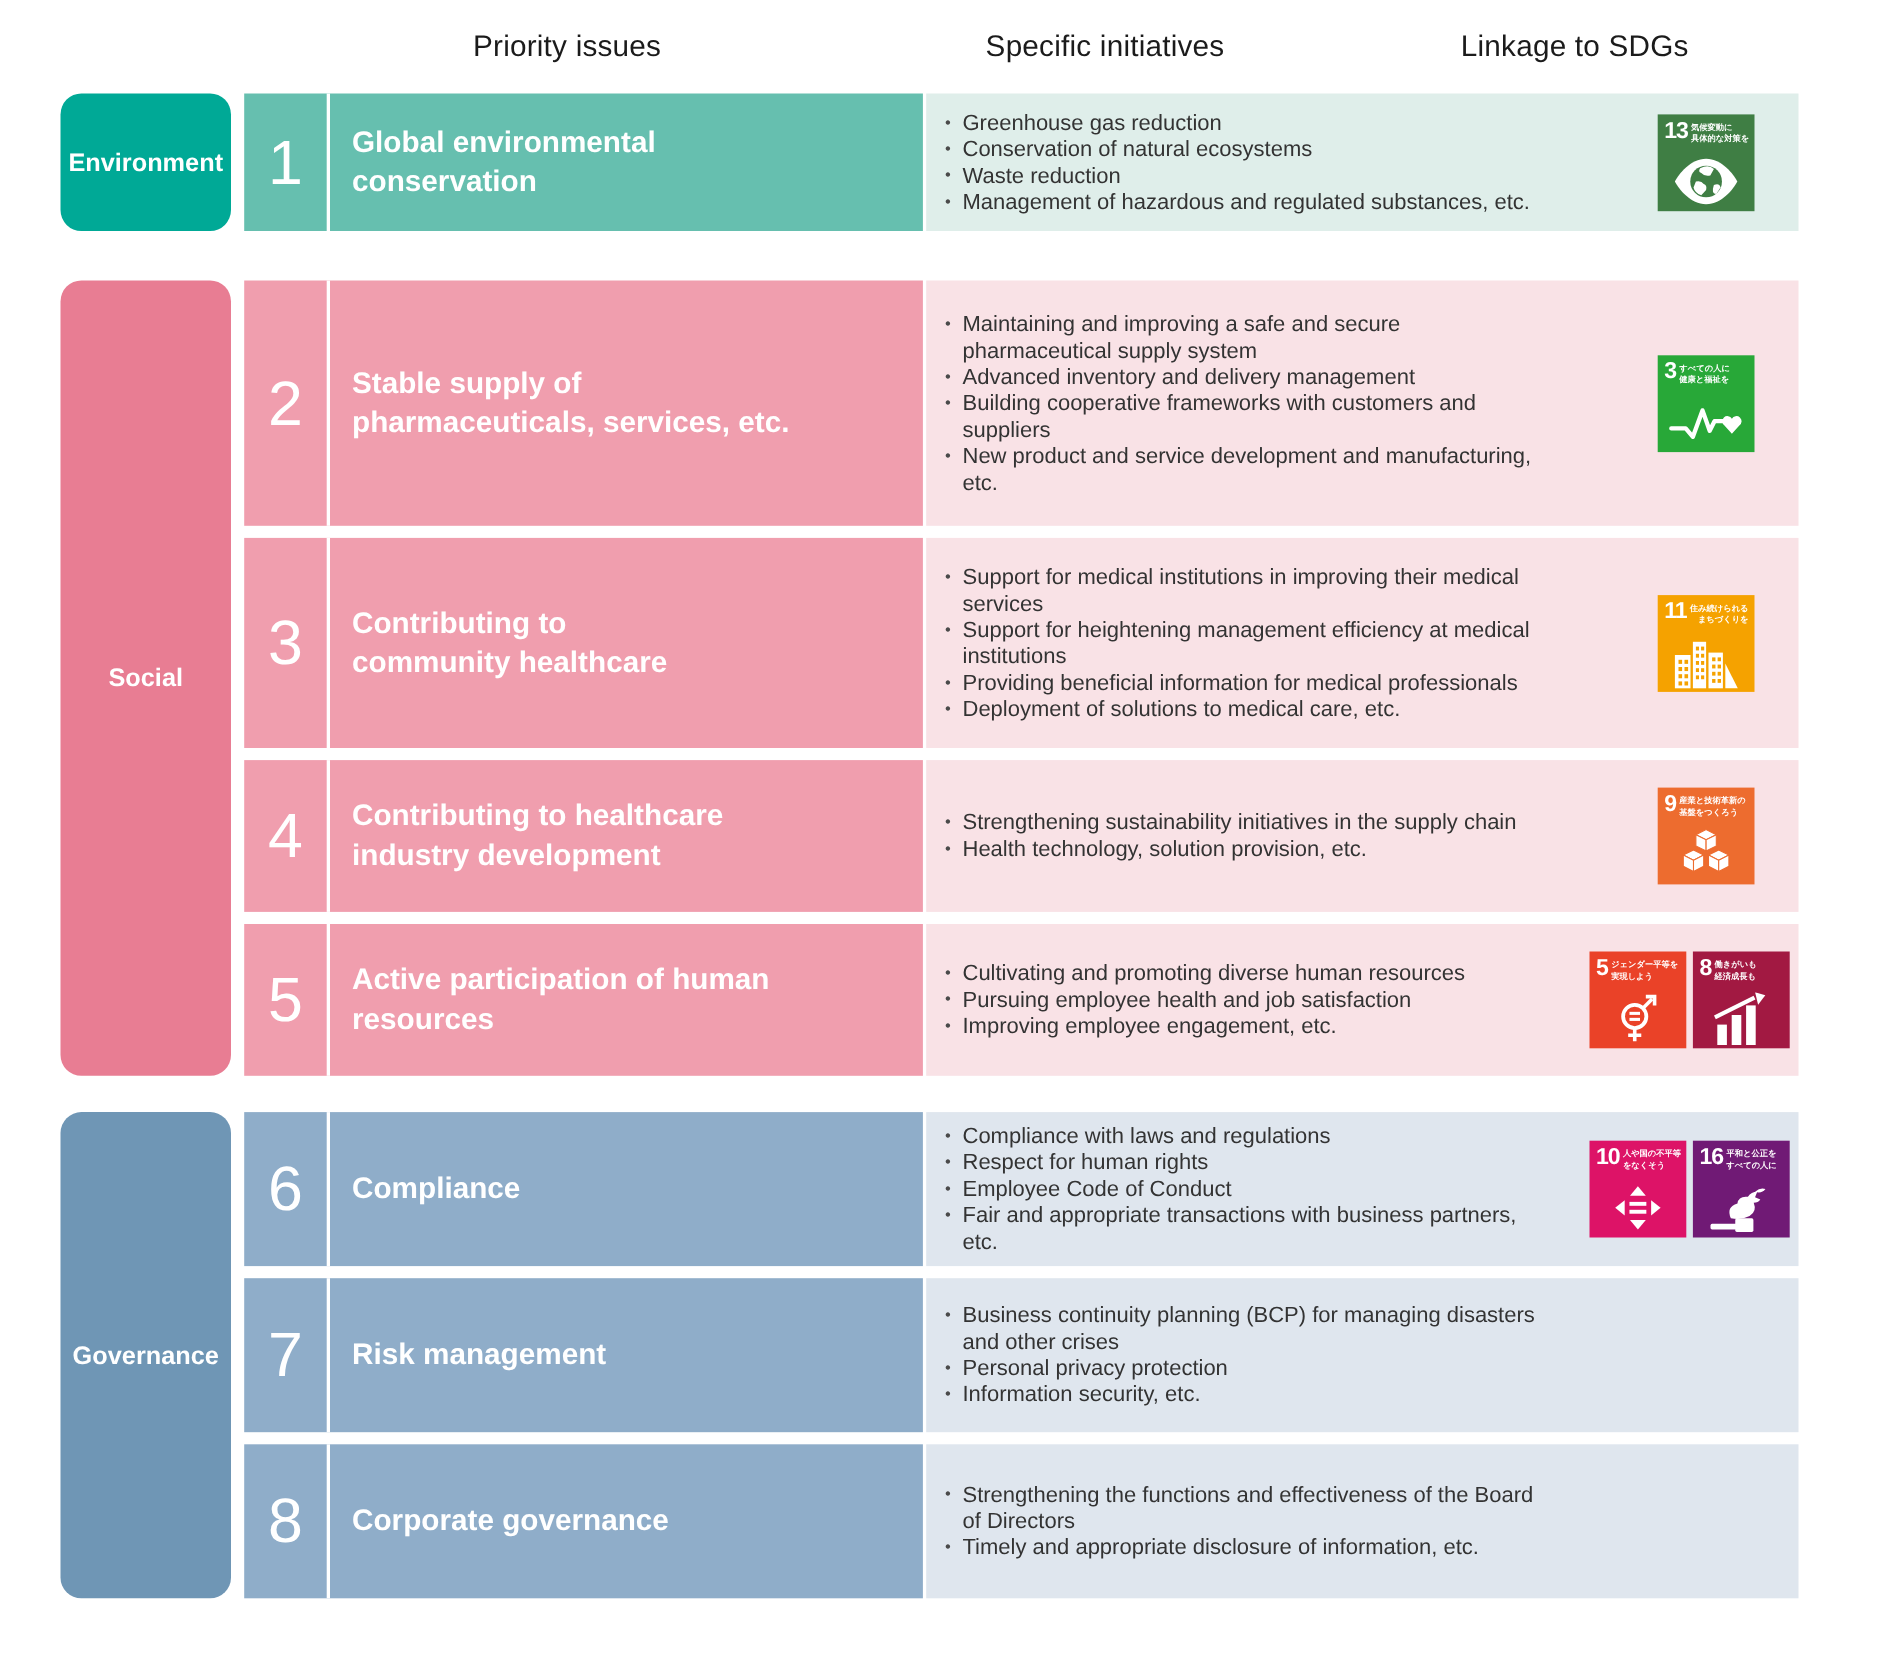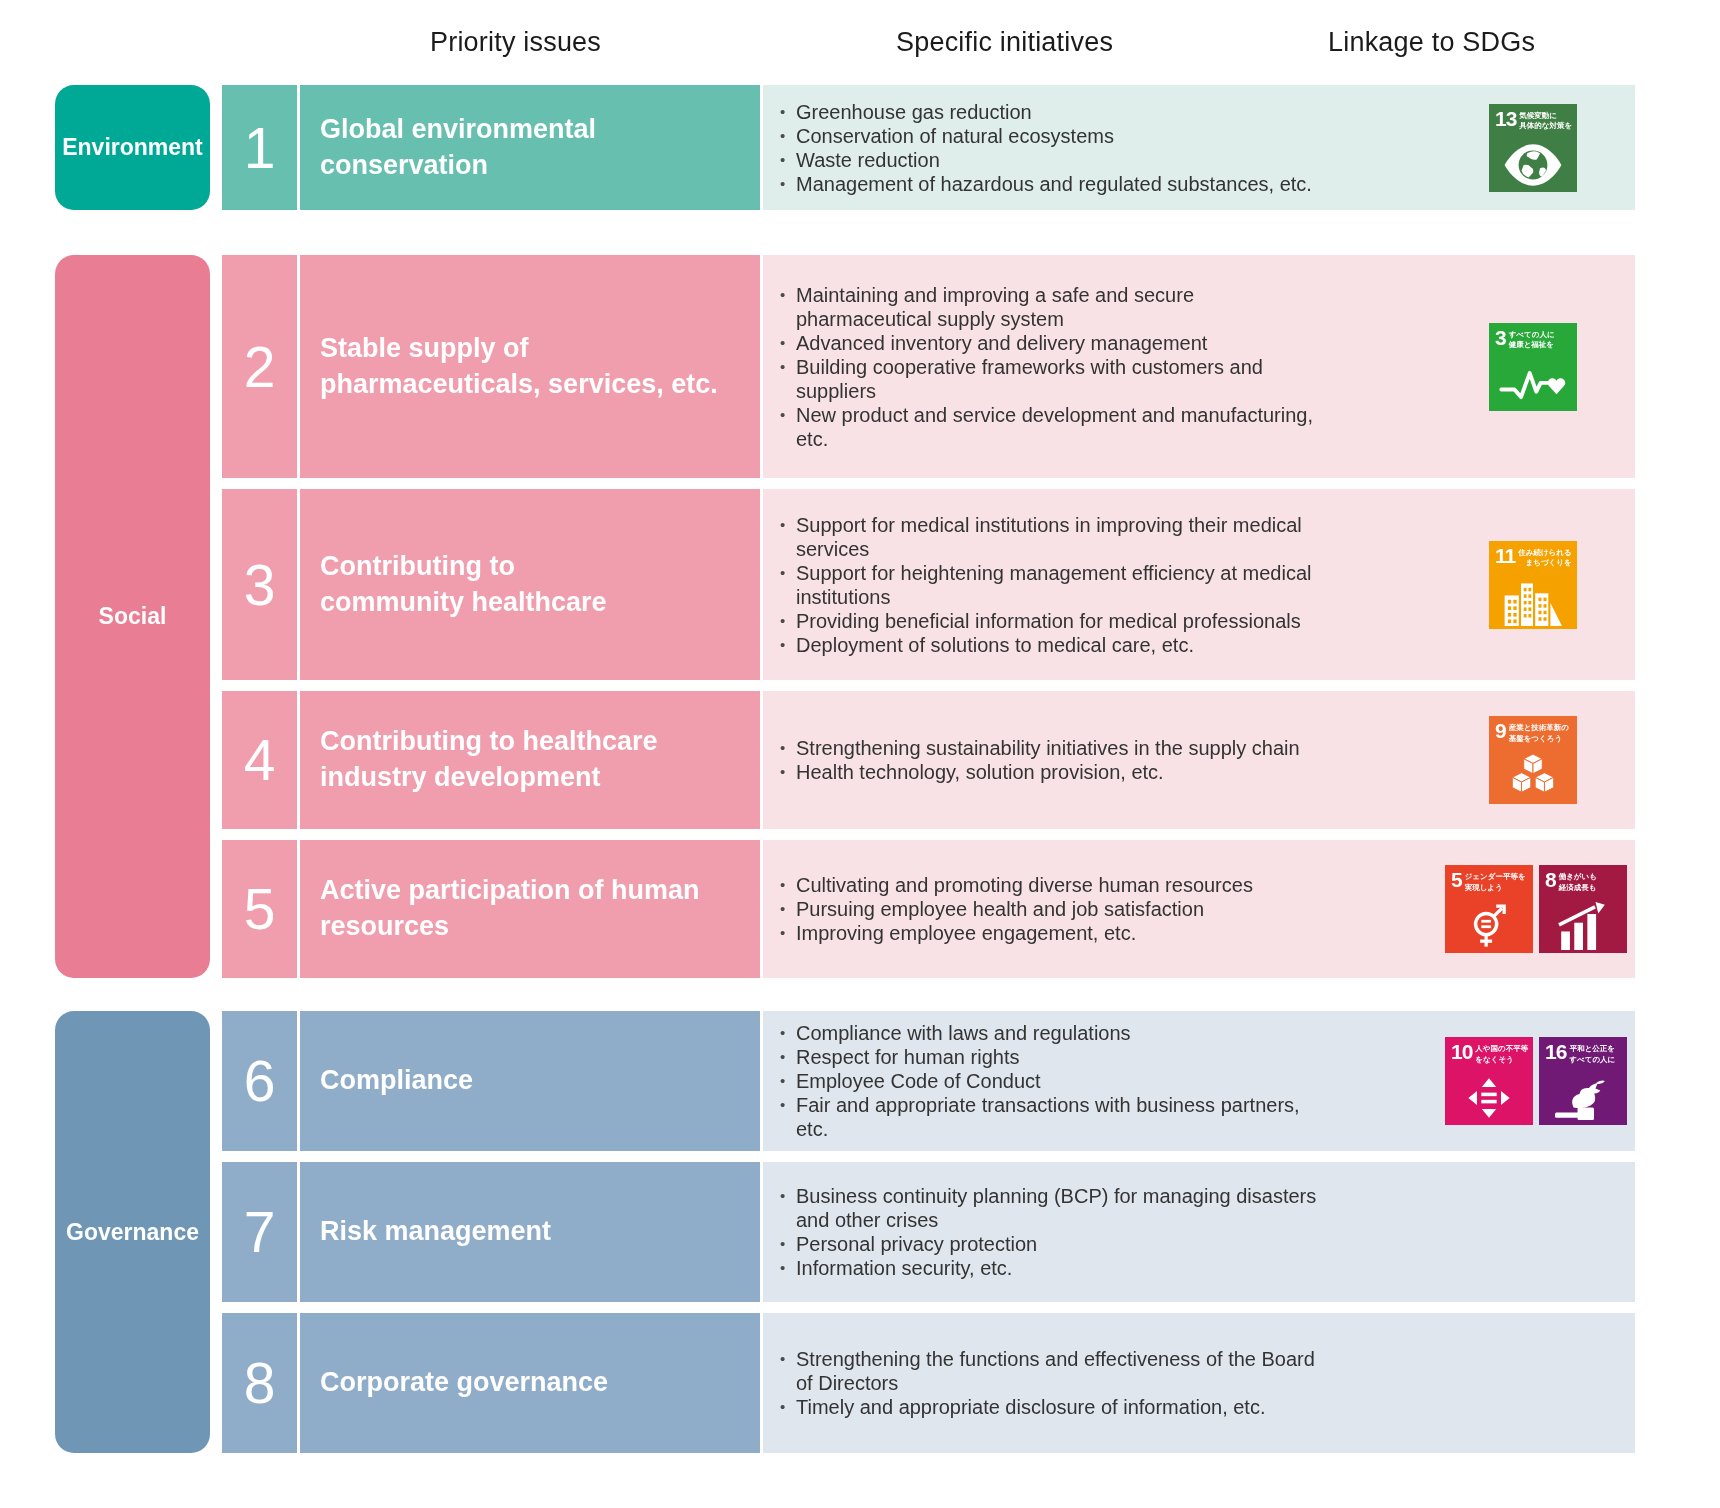--- a/index.html
+++ b/index.html
@@ -30,42 +30,42 @@
   .row { display:flex; }
   .row + .row { margin-top:11px; }
 
   .num {
     width:78px; background:var(--cell); color:#fff;
     font-size:57px; font-weight:400;
     display:flex; align-items:center; justify-content:center;
     border-right:3px solid #fff; flex:none;
   }
   .title {
-    width:460px; flex:none; background:var(--cell); color:#fff;
+    width:539px; flex:none; background:var(--cell); color:#fff;
     font-weight:bold; font-size:27px; line-height:1.32;
     display:flex; align-items:center;
     padding:0 26px 0 20px; white-space:pre-line;
     margin-right:3px;
   }
   .band {
     flex:1; background:var(--band);
     display:flex; align-items:center;
     padding-left:15px;
   }
   .inits { flex:1; list-style:none; max-width:548px; }
   .init {
     font-size:20px; line-height:24px; color:#333;
     padding-left:18px; position:relative;
   }
   .init::before {
     content:"\2022"; position:absolute; left:2px; top:0px;
     font-size:15px; color:#4a4a4a;
   }
   .sdgs { display:flex; gap:6px; margin-left:auto; margin-right:8px; align-self:center; flex:none; }
-  .sdgs.single { margin-right:58px; }
+  .sdgs.single { margin-right:40px; }
 
   .sdg {
     width:88px; height:88px; position:relative; overflow:hidden; flex:none;
   }
   .sdg-head { display:flex; align-items:flex-start; gap:3px; padding:5px 3px 0 6px; }
   .sdg-num { color:#fff; font-weight:bold; font-size:21px; line-height:0.95; letter-spacing:-1px; }
   .sdg-cap {
     color:#fff; font-size:7.5px; font-weight:bold; line-height:1.4;
     white-space:pre-line; padding-top:2px;
   }

